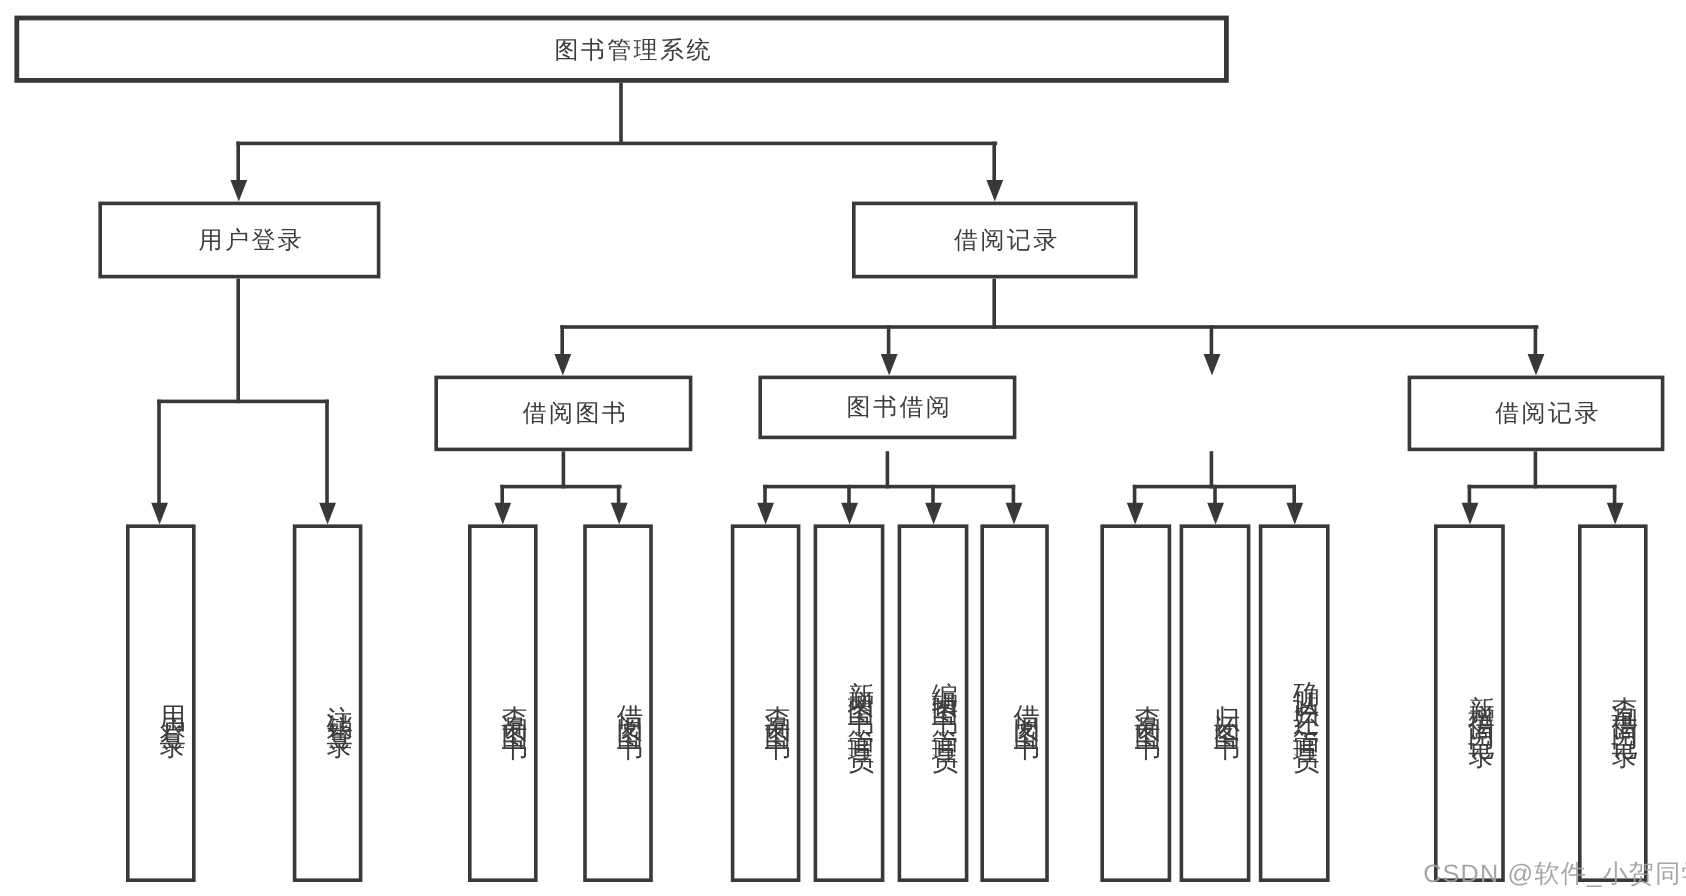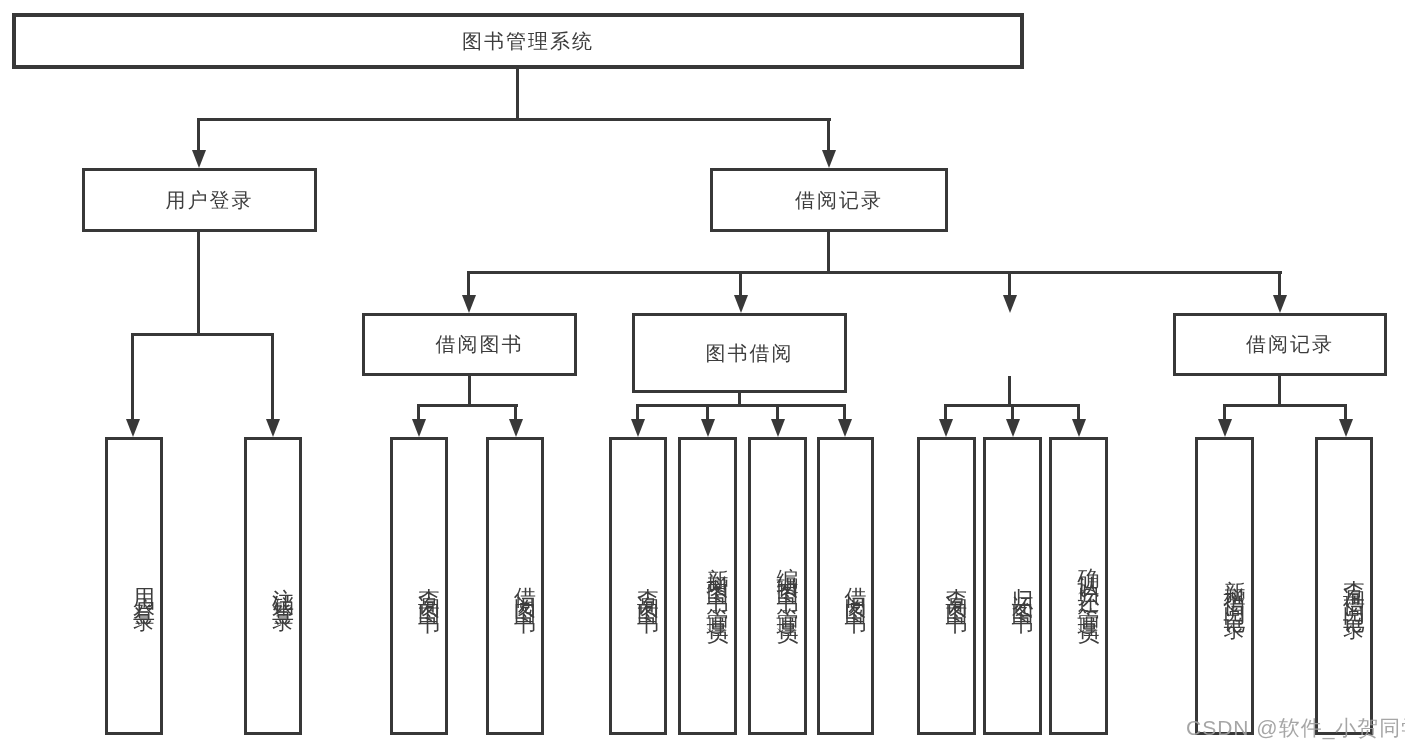--- a/index.html
+++ b/index.html
@@ -65,21 +65,21 @@
   <div class="l" style="left:739px;top:271px;width:3px;height:26px"></div>
   <div class="arw" style="left:734px;top:295px"></div>
   <div class="l" style="left:1008px;top:271px;width:3px;height:26px"></div>
   <div class="arw" style="left:1003px;top:295px"></div>
   <div class="l" style="left:1278px;top:271px;width:3px;height:26px"></div>
   <div class="arw" style="left:1273px;top:295px"></div>
 
   <div class="box" style="left:362px;top:313px;width:215px;height:63px">
     <span class="hlabel">借阅图书</span>
   </div>
-  <div class="box" style="left:632px;top:313px;width:215px;height:80px">
+  <div class="box" style="left:632px;top:313px;width:215px;height:53px">
     <span class="hlabel">图书借阅</span>
   </div>
   <div class="box" style="left:1173px;top:313px;width:214px;height:63px">
     <span class="hlabel">借阅记录</span>
   </div>
 
   <div class="l" style="left:468px;top:376px;width:3px;height:31px"></div>
   <div class="l" style="left:417px;top:404px;width:101px;height:3px"></div>
   <div class="l" style="left:417px;top:404px;width:3px;height:18px"></div>
   <div class="arw" style="left:412px;top:419px"></div>

